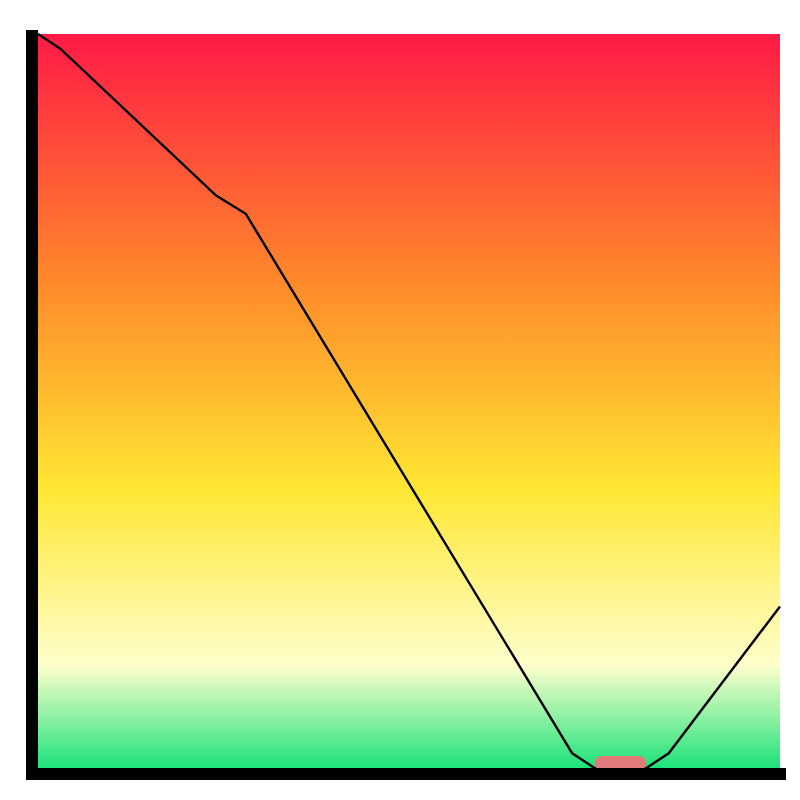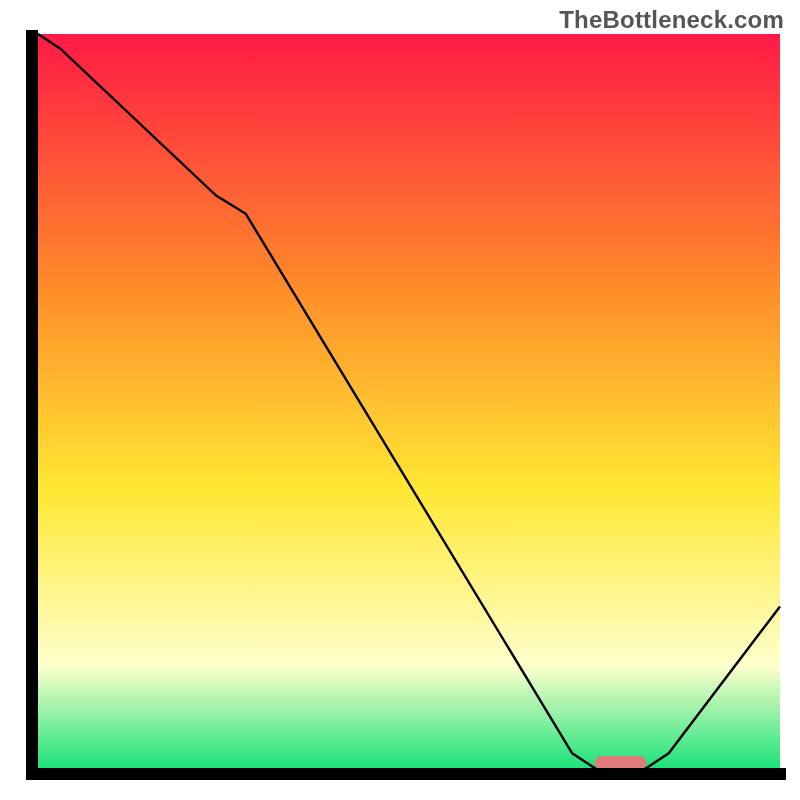--- a/index.html
+++ b/index.html
@@ -29,21 +29,20 @@
   svg.plot {
     position: absolute;
     left: 0;
     top: 0;
   }
 </style>
 </head>
 <body>
 
 <div class="container">
-  <div class="watermark">TheBottleneck.com</div>
 
   <svg class="plot" width="800" height="800" viewBox="0 0 800 800">
     <defs>
       <linearGradient id="bg-grad" x1="0" y1="0" x2="0" y2="1">
         <stop id="g0" offset="0%" stop-color="#ff1a46"></stop>
         <stop id="g1" offset="34%" stop-color="#ff8a2a"></stop>
         <stop id="g2" offset="62%" stop-color="#ffe733"></stop>
         <stop id="g3" offset="86%" stop-color="#ffffcc"></stop>
         <stop id="g4" offset="100%" stop-color="#1de27a"></stop>
       </linearGradient>

